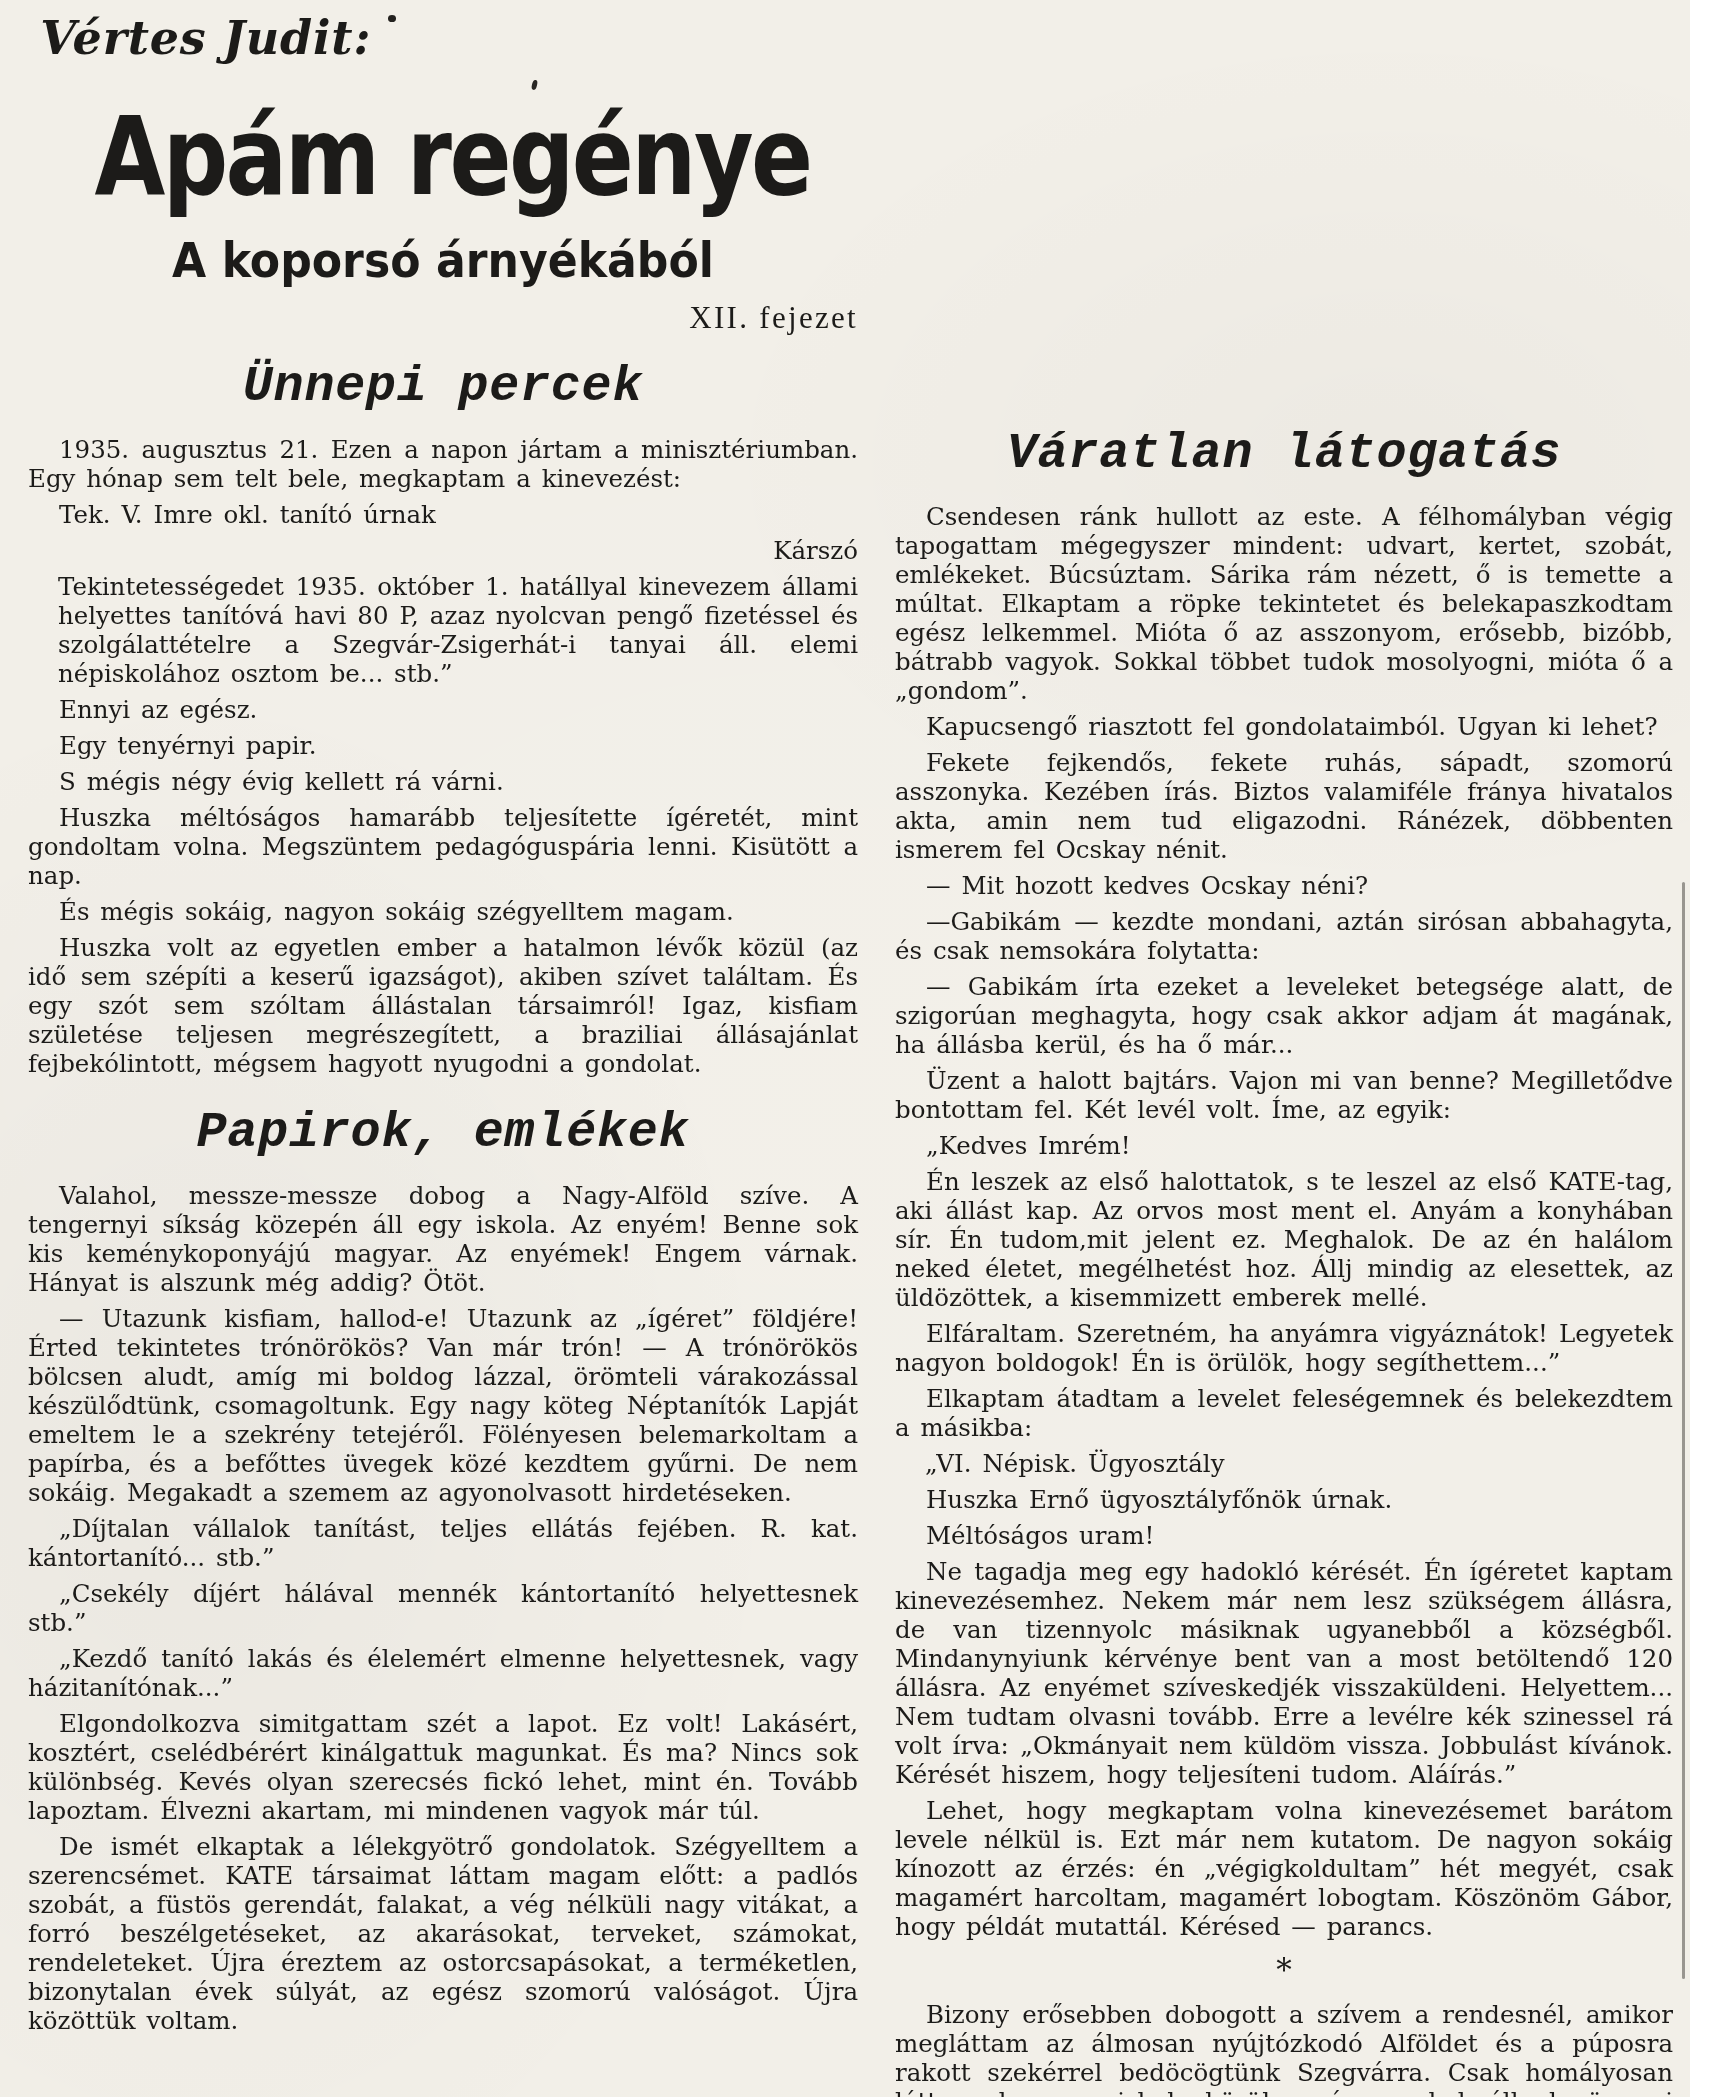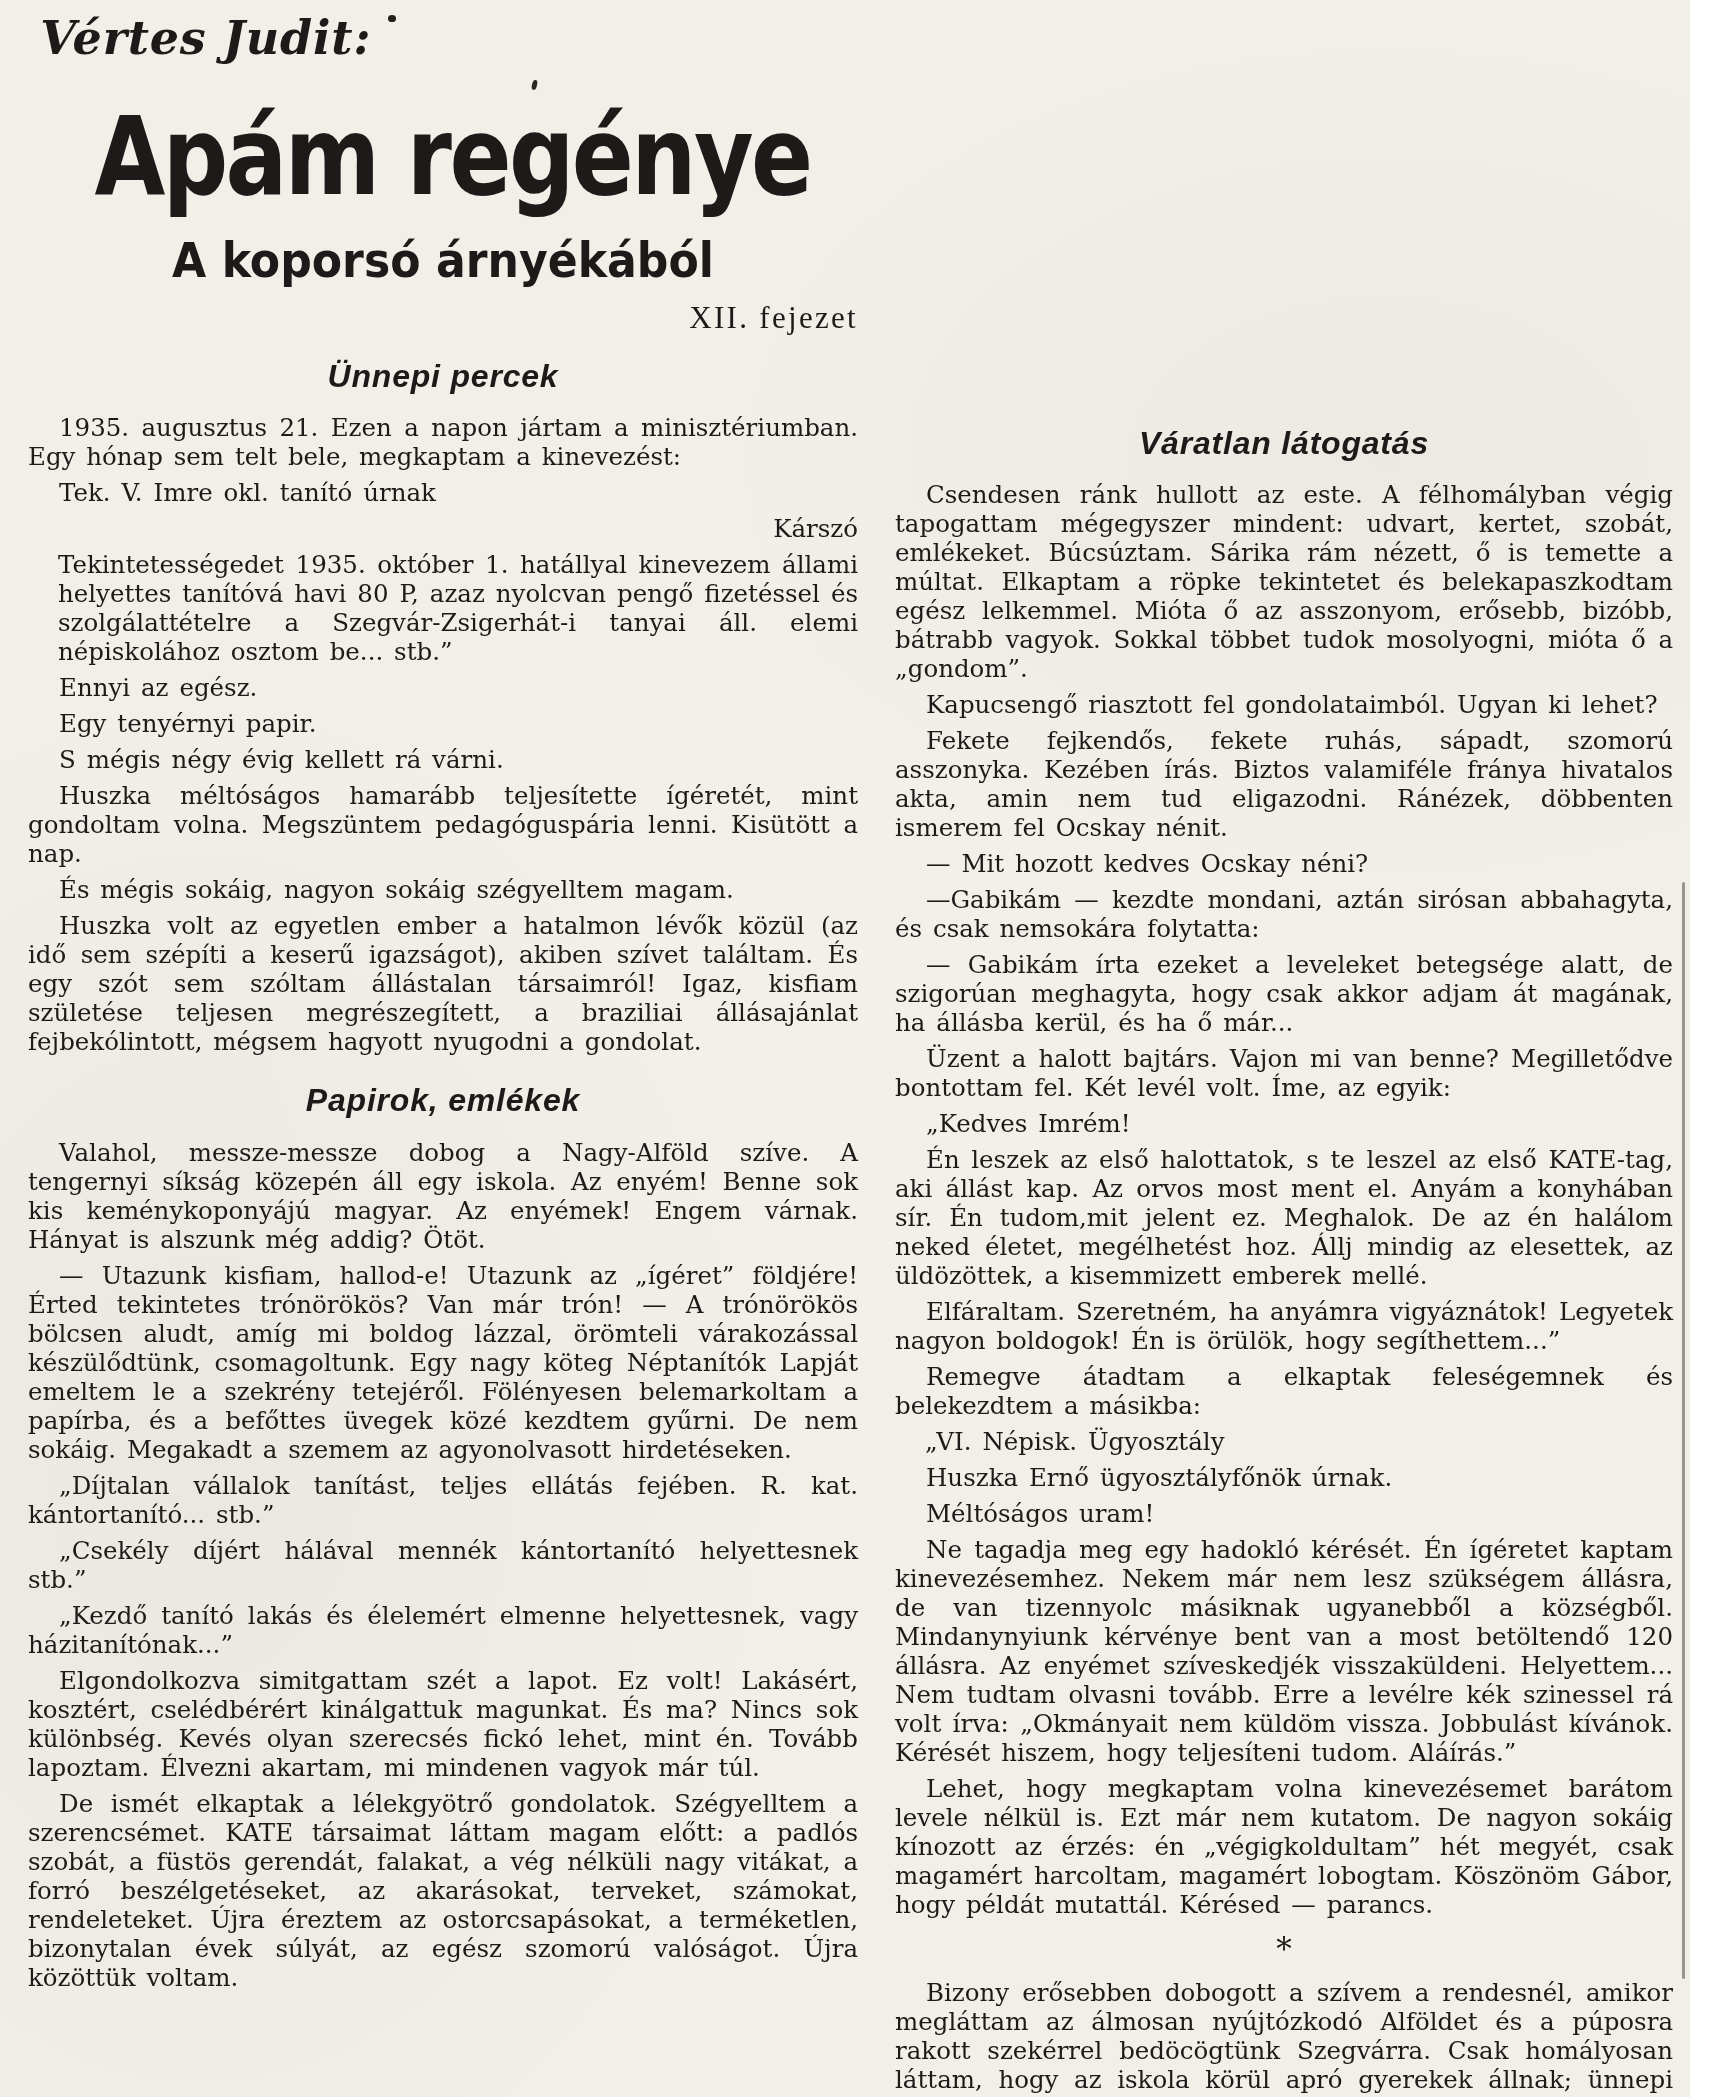--- a/index.html
+++ b/index.html
@@ -27,22 +27,22 @@
     line-height:1.05; text-align:center; margin:34px 0 0; letter-spacing:-3.1px;
     transform:scaleX(0.84); white-space:nowrap;
   }
   .subtitle {
     font-family:"DejaVu Sans", sans-serif; font-weight:700; font-size:48px;
     line-height:1.15; text-align:center; margin:18.4px 0 0;
     transform:scaleX(0.92); white-space:nowrap;
   }
   .chapter { font-size:31px; text-align:right; margin:15.3px 0 0; letter-spacing:2.3px;font-family:Liberation Serif, serif; }
   .section-heading {
-    font-family:Liberation Sans, sans-serif; font-style:italic; font-weight:700;
-    font-size:32px; line-height:1.2; text-align:center; margin:24.5px 0 18.4px;
+    font-family:Liberation Mono, monospace; font-style:italic; font-weight:700;
+    font-size:50px; line-height:1.2; text-align:center; margin:24.5px 0 18.4px;
     letter-spacing:0.8px;
   }
   .col.right .section-heading { margin-top:0; }
 
   .para { margin:7px 0; text-align:justify; text-indent:31px; word-spacing:3.1px; }
   .para.noindent { text-indent:0;margin-left:30px; }
   .para.center { text-align:right; text-indent:0; }
   .para.star { text-align:center; text-indent:0; font-size:31px; line-height:34px; margin:12.3px 0; }
 
   .edge-line { position:absolute; right:5.4px; top:882px; width:2.3px; height:1097px;
@@ -100,21 +100,21 @@
           <p class="para indent">Csendesen ránk hullott az este. A félhomályban végig tapogattam mégegyszer mindent: udvart, kertet, szobát, emlékeket. Búcsúztam. Sárika rám nézett, ő is temette a múltat. Elkaptam a röpke tekintetet és belekapaszkodtam egész lelkemmel. Mióta ő az asszonyom, erősebb, bizóbb, bátrabb vagyok. Sokkal többet tudok mosolyogni, mióta ő a „gondom”.</p>
           <p class="para indent">Kapucsengő riasztott fel gondolataimból. Ugyan ki lehet?</p>
           <p class="para indent">Fekete fejkendős, fekete ruhás, sápadt, szomorú asszonyka. Kezében írás. Biztos valamiféle fránya hivatalos akta, amin nem tud eligazodni. Ránézek, döbbenten ismerem fel Ocskay nénit.</p>
           <p class="para indent">— Mit hozott kedves Ocskay néni?</p>
           <p class="para indent">—Gabikám — kezdte mondani, aztán sirósan abbahagyta, és csak nemsokára folytatta:</p>
           <p class="para indent">— Gabikám írta ezeket a leveleket betegsége alatt, de szigorúan meghagyta, hogy csak akkor adjam át magának, ha állásba kerül, és ha ő már...</p>
           <p class="para indent">Üzent a halott bajtárs. Vajon mi van benne? Megilletődve bontottam fel. Két levél volt. Íme, az egyik:</p>
           <p class="para indent">„Kedves Imrém!</p>
           <p class="para indent">Én leszek az első halottatok, s te leszel az első KATE-tag, aki állást kap. Az orvos most ment el. Anyám a konyhában sír. Én tudom,mit jelent ez. Meghalok. De az én halálom neked életet, megélhetést hoz. Állj mindig az elesettek, az üldözöttek, a kisemmizett emberek mellé.</p>
           <p class="para indent">Elfáraltam. Szeretném, ha anyámra vigyáznátok! Legyetek nagyon boldogok! Én is örülök, hogy segíthettem...”</p>
-          <p class="para indent">Remegve átadtam a elkaptak feleségemnek és belekezdtem a másikba:</p>
+          <p class="para indent">Elkaptam átadtam a levelet feleségemnek és belekezdtem a másikba:</p>
           <p class="para noindent">„VI. Népisk. Ügyosztály</p>
           <p class="para indent">Huszka Ernő ügyosztályfőnök úrnak.</p>
           <p class="para indent">Méltóságos uram!</p>
           <p class="para indent">Ne tagadja meg egy hadokló kérését. Én ígéretet kaptam kinevezésemhez. Nekem már nem lesz szükségem állásra, de van tizennyolc másiknak ugyanebből a községből. Mindanynyiunk kérvénye bent van a most betöltendő 120 állásra. Az enyémet szíveskedjék visszaküldeni. Helyettem... Nem tudtam olvasni tovább. Erre a levélre kék szinessel rá volt írva: „Okmányait nem küldöm vissza. Jobbulást kívánok. Kérését hiszem, hogy teljesíteni tudom. Aláírás.”</p>
           <p class="para indent">Lehet, hogy megkaptam volna kinevezésemet barátom levele nélkül is. Ezt már nem kutatom. De nagyon sokáig kínozott az érzés: én „végigkoldultam” hét megyét, csak magamért harcoltam, magamért lobogtam. Köszönöm Gábor, hogy példát mutattál. Kérésed — parancs.</p>
           <p class="para star">*</p>
           <p class="para indent">Bizony erősebben dobogott a szívem a rendesnél, amikor megláttam az álmosan nyújtózkodó Alföldet és a púposra rakott szekérrel bedöcögtünk Szegvárra. Csak homályosan láttam, hogy az iskola körül apró gyerekek állnak; ünnepi dísz-magyarban, mezítláb, kezükben virág. Egy idősebb férfi izgatottan szorongatta kalapját, szólt is hozzám — Ablakok és szívek nyiltak felém.</p>
         </div>
     </div>
 

